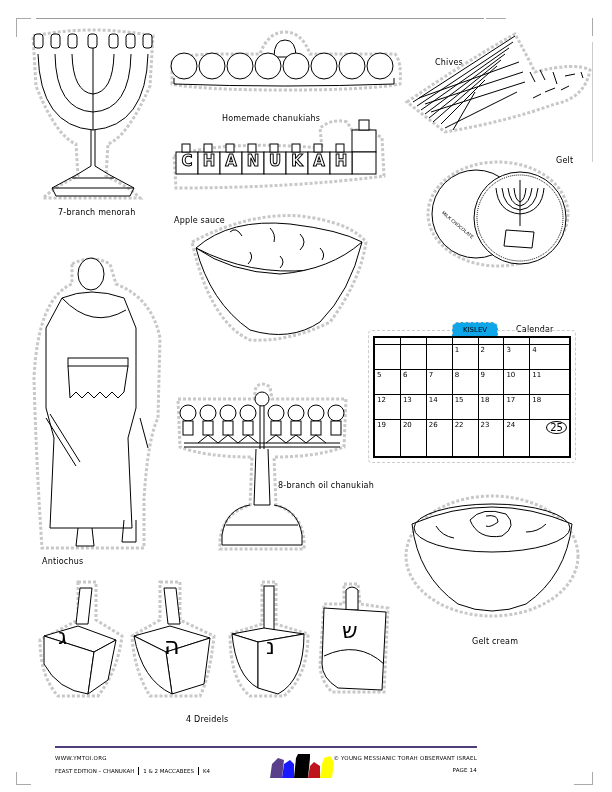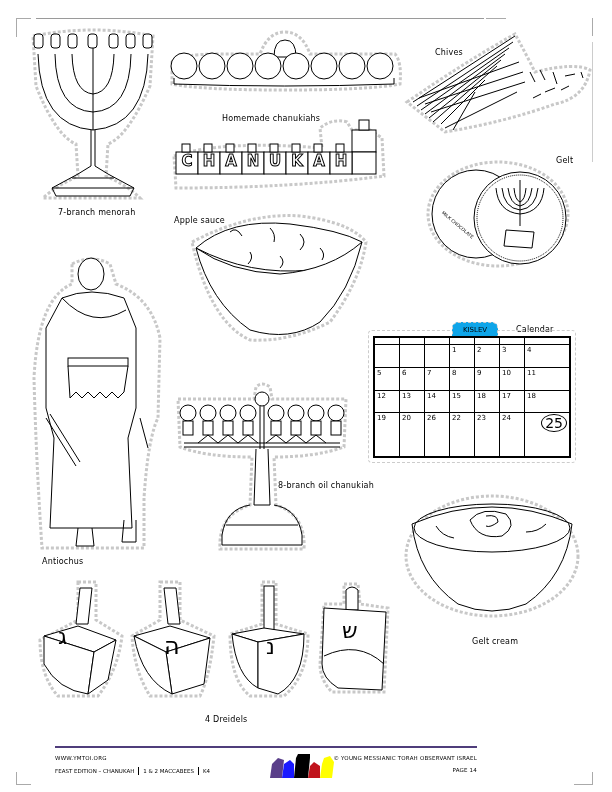--- a/index.html
+++ b/index.html
@@ -9,21 +9,21 @@
   .frame-top{position:absolute;left:22px;top:18px;width:456px;height:1px;background:#9a9a9a;}
   svg{position:absolute;overflow:visible;}
   .cut{fill:none;stroke:#c8c8c8;stroke-width:3;stroke-dasharray:3 2;}
   .ln{fill:#fff;stroke:#000;stroke-width:1;}
   .lnn{fill:none;stroke:#000;stroke-width:1;}
   .cal{position:absolute;left:373px;top:336px;width:196px;height:120px;border:1.5px solid #000;}
   .cal table{border-collapse:collapse;width:100%;height:100%;}
   .cal td{border:1px solid #000;font-size:7px;vertical-align:top;padding:1px 2px;width:14%;}
   .cal tr.hdr td{height:6px;padding:0;}
   .cal-tab{position:absolute;left:452px;top:322px;width:44px;height:14px;font-size:7px;text-align:center;line-height:14px;}
-  .circ{display:inline-block;border:1px solid #000;border-radius:50%;padding:0 3px;font-size:14px;margin-left:14px;}
+  .circ{display:inline-block;border:1px solid #000;border-radius:50%;padding:0 3px;font-size:10px;margin-left:14px;}
   .footer-line{position:absolute;left:55px;top:746px;width:422px;height:2px;background:#4f3d7b;}
   .ft{position:absolute;font-size:5.5px;letter-spacing:0.2px;font-family:"DejaVu Sans",sans-serif;}
   .bracket{position:absolute;border-color:#aaa;border-style:solid;}
 </style>
 </head>
 <body>
 
 <div class="bracket" style="left:16px;top:18px;width:14px;height:18px;border-width:1px 0 0 1px;"></div>
 <div class="frame-top" style="left:36px;width:448px;"></div>
 <div class="bracket" style="left:486px;top:18px;width:20px;height:1px;border-width:1px 0 0 0;"></div>
@@ -106,21 +106,21 @@
   <span style="width:22px;text-align:center;font-size:15px;font-weight:bold;color:#fff;-webkit-text-stroke:1px #000;">C</span>
   <span style="width:22px;text-align:center;font-size:15px;font-weight:bold;color:#fff;-webkit-text-stroke:1px #000;">H</span>
   <span style="width:22px;text-align:center;font-size:15px;font-weight:bold;color:#fff;-webkit-text-stroke:1px #000;">A</span>
   <span style="width:22px;text-align:center;font-size:15px;font-weight:bold;color:#fff;-webkit-text-stroke:1px #000;">N</span>
   <span style="width:22px;text-align:center;font-size:15px;font-weight:bold;color:#fff;-webkit-text-stroke:1px #000;">U</span>
   <span style="width:22px;text-align:center;font-size:15px;font-weight:bold;color:#fff;-webkit-text-stroke:1px #000;">K</span>
   <span style="width:22px;text-align:center;font-size:15px;font-weight:bold;color:#fff;-webkit-text-stroke:1px #000;">A</span>
   <span style="width:22px;text-align:center;font-size:15px;font-weight:bold;color:#fff;-webkit-text-stroke:1px #000;">H</span>
 </div>
 
-<span class="lbl" style="left:435px;top:48px;">Chives</span>
+<span class="lbl" style="left:435px;top:58px;">Chives</span>
 <svg style="left:405px;top:32px;" width="185" height="102" viewBox="0 0 185 102">
   <path class="cut" d="M2,70 Q60,30 110,2 Q120,20 130,40 Q170,30 185,38 Q180,66 150,72 Q100,90 40,100 Z"></path>
   <g class="lnn">
     <line x1="8" y1="70" x2="110" y2="4"></line>
       <line x1="12" y1="74" x2="108" y2="10"></line>
       <line x1="16" y1="78" x2="104" y2="16"></line>
     <line x1="20" y1="82" x2="100" y2="22"></line>
       <line x1="24" y1="86" x2="96" y2="28"></line>
       <line x1="28" y1="90" x2="92" y2="34"></line>
     <line x1="14" y1="66" x2="114" y2="30"></line>
@@ -318,21 +318,21 @@
 <svg style="left:318px;top:580px;" width="72" height="118" viewBox="0 0 72 118">
   <path class="cut" d="M26,4 L40,4 L42,24 L70,28 L66,112 L14,112 Q2,100 2,84 L6,24 L26,24 Z"></path>
   <path class="ln" d="M28,10 Q34,4 40,10 L40,30 L28,30 Z"></path>
   <path class="ln" d="M6,28 L68,32 L64,110 L20,108 Q4,98 4,84 Z"></path>
   <path class="lnn" d="M6,76 Q40,60 66,84"></path>
 </svg>
 <span class="abs" style="left:58px;top:624px;font-size:22px;font-family:'DejaVu Sans',sans-serif;">ג</span>
 <span class="abs" style="left:164px;top:632px;font-size:24px;font-family:'DejaVu Sans',sans-serif;">ה</span>
 <span class="abs" style="left:266px;top:634px;font-size:22px;font-family:'DejaVu Sans',sans-serif;">נ</span>
 <span class="abs" style="left:342px;top:618px;font-size:22px;font-family:'DejaVu Sans',sans-serif;">ש</span>
-<span class="lbl" style="left:205px;top:715px;">4 Dreidels</span>
+<span class="lbl" style="left:186px;top:715px;">4 Dreidels</span>
 
 <div class="footer-line"></div>
 <span class="ft" style="left:55px;top:755px;">WWW.YMTOI.ORG</span>
 <span class="ft" style="left:332px;top:755px;width:145px;text-align:right;">© YOUNG MESSIANIC TORAH OBSERVANT ISRAEL</span>
 <div class="abs" style="left:55px;top:767px;font-size:5.5px;display:flex;gap:4px;align-items:center;">
   <span>FEAST EDITION – CHANUKAH</span>
   <span style="display:inline-block;width:1px;height:8px;background:#000;"></span>
   <span>1 &amp; 2 MACCABEES</span>
   <span style="display:inline-block;width:1px;height:8px;background:#000;"></span>
   <span>K4</span>

